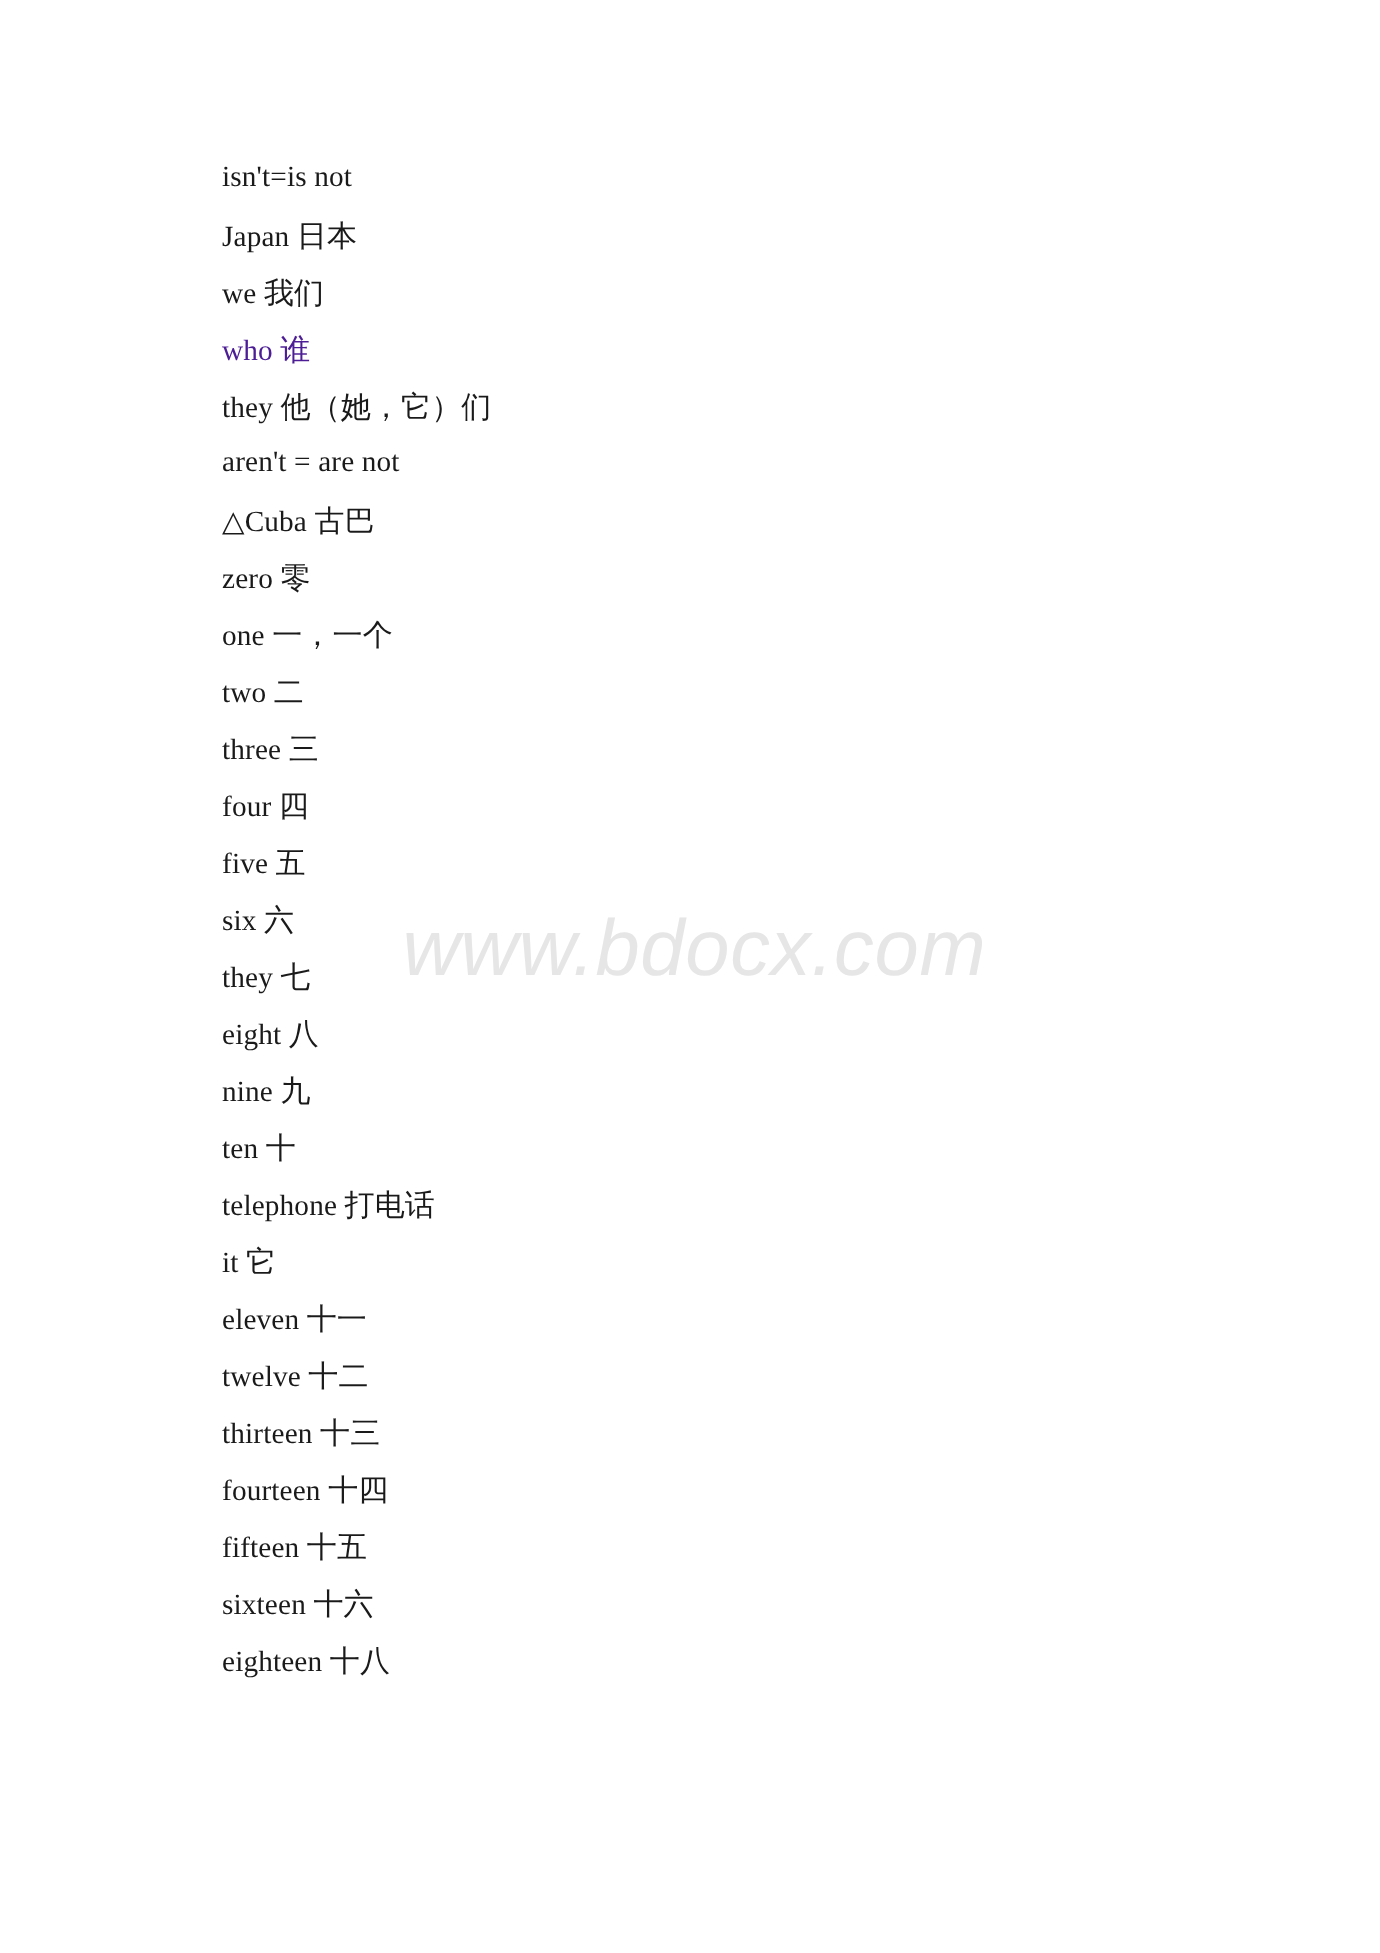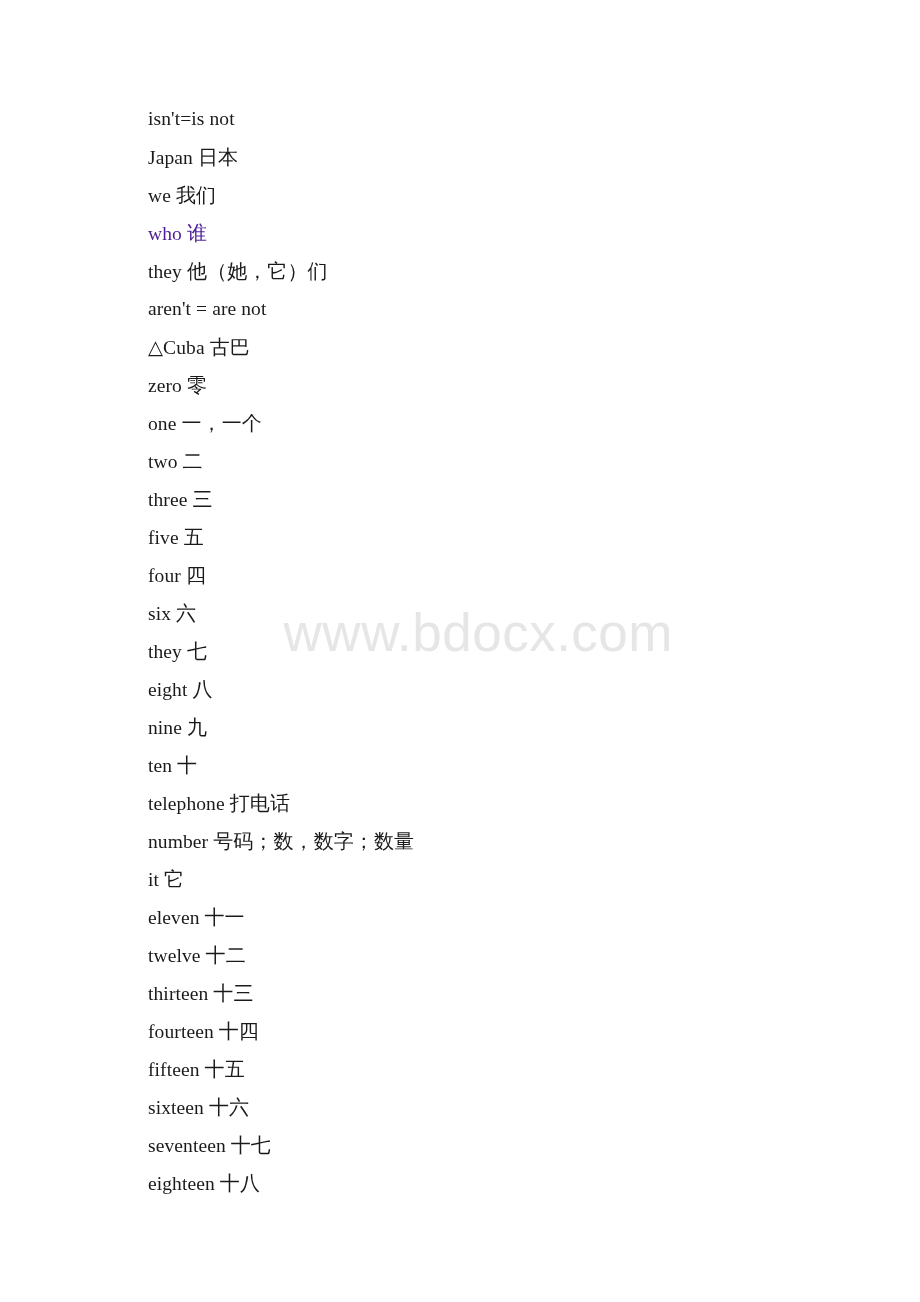--- a/index.html
+++ b/index.html
@@ -30,21 +30,22 @@
   .watermark {
     position: absolute;
     left: 253px;
     top: 596px;
     width: 420px;
     height: 72px;
     z-index: 1;
     pointer-events: none;
     display: flex;
     align-items: center;
-    justify-content: flex-end;
+    justify-content: center;
+    font-style: italic;
   }
 
   .watermark-text {
     font-family: "Liberation Sans", "DejaVu Sans", sans-serif;
     font-size: 53px;
     font-weight: 400;
     letter-spacing: 0.5px;
     color: #e6e6e6;
     white-space: nowrap;
     line-height: 1;
@@ -88,33 +89,31 @@
       <div class="vocab-line" style="color: rgb(26, 26, 26);"><span>Japan</span> <span class="cn">日本</span></div>
       <div class="vocab-line" style="color: rgb(26, 26, 26);"><span>we</span> <span class="cn">我们</span></div>
       <div class="vocab-line" style="color: #4c1d95;"><span>who</span> <span class="cn">谁</span></div>
       <div class="vocab-line" style="color: rgb(26, 26, 26);"><span>they</span> <span class="cn">他（她，它）们</span></div>
       <div class="vocab-line" style="color: rgb(26, 26, 26);"><span>aren't = are not</span></div>
       <div class="vocab-line" style="color: rgb(26, 26, 26);"><span>△Cuba</span> <span class="cn">古巴</span></div>
       <div class="vocab-line" style="color: rgb(26, 26, 26);"><span>zero</span> <span class="cn">零</span></div>
       <div class="vocab-line" style="color: rgb(26, 26, 26);"><span>one</span> <span class="cn">一，一个</span></div>
       <div class="vocab-line" style="color: rgb(26, 26, 26);"><span>two</span> <span class="cn">二</span></div>
       <div class="vocab-line" style="color: rgb(26, 26, 26);"><span>three</span> <span class="cn">三</span></div>
+      <div class="vocab-line" style="color: rgb(26, 26, 26);"><span>four</span> <span class="cn">四</span></div>
       <div class="vocab-line" style="color: rgb(26, 26, 26);"><span>five</span> <span class="cn">五</span></div>
-      <div class="vocab-line" style="color: rgb(26, 26, 26);"><span>four</span> <span class="cn">四</span></div>
       <div class="vocab-line" style="color: rgb(26, 26, 26);"><span>six</span> <span class="cn">六</span></div>
       <div class="vocab-line" style="color: rgb(26, 26, 26);"><span>they</span> <span class="cn">七</span></div>
       <div class="vocab-line" style="color: rgb(26, 26, 26);"><span>eight</span> <span class="cn">八</span></div>
       <div class="vocab-line" style="color: rgb(26, 26, 26);"><span>nine</span> <span class="cn">九</span></div>
       <div class="vocab-line" style="color: rgb(26, 26, 26);"><span>ten</span> <span class="cn">十</span></div>
       <div class="vocab-line" style="color: rgb(26, 26, 26);"><span>telephone</span> <span class="cn">打电话</span></div>
-      <div class="vocab-line" style="color: rgb(26, 26, 26);"><span>number</span> <span class="cn">号码；数，数字；数量</span></div>
       <div class="vocab-line" style="color: rgb(26, 26, 26);"><span>it</span> <span class="cn">它</span></div>
       <div class="vocab-line" style="color: rgb(26, 26, 26);"><span>eleven</span> <span class="cn">十一</span></div>
       <div class="vocab-line" style="color: rgb(26, 26, 26);"><span>twelve</span> <span class="cn">十二</span></div>
       <div class="vocab-line" style="color: rgb(26, 26, 26);"><span>thirteen</span> <span class="cn">十三</span></div>
       <div class="vocab-line" style="color: rgb(26, 26, 26);"><span>fourteen</span> <span class="cn">十四</span></div>
       <div class="vocab-line" style="color: rgb(26, 26, 26);"><span>fifteen</span> <span class="cn">十五</span></div>
       <div class="vocab-line" style="color: rgb(26, 26, 26);"><span>sixteen</span> <span class="cn">十六</span></div>
-      <div class="vocab-line" style="color: rgb(26, 26, 26);"><span>seventeen</span> <span class="cn">十七</span></div>
       <div class="vocab-line" style="color: rgb(26, 26, 26);"><span>eighteen</span> <span class="cn">十八</span></div>
     </div>
 
 </div>
 
 </body></html>

